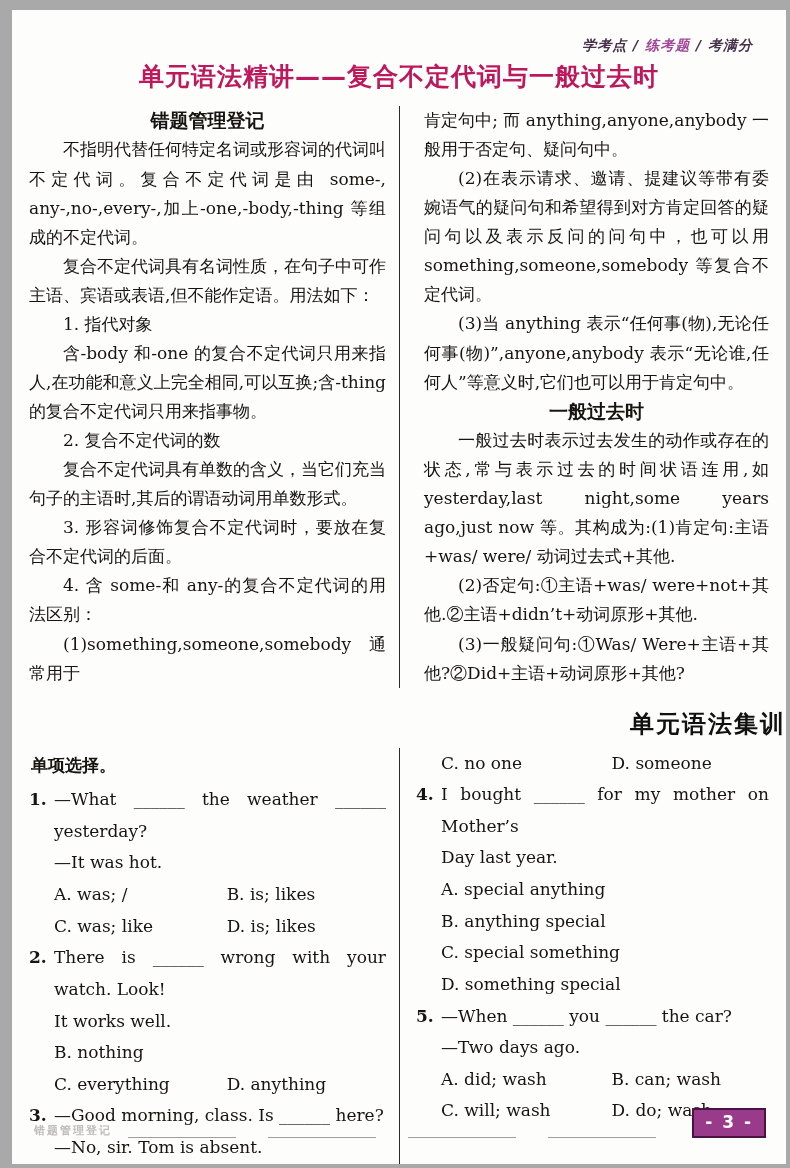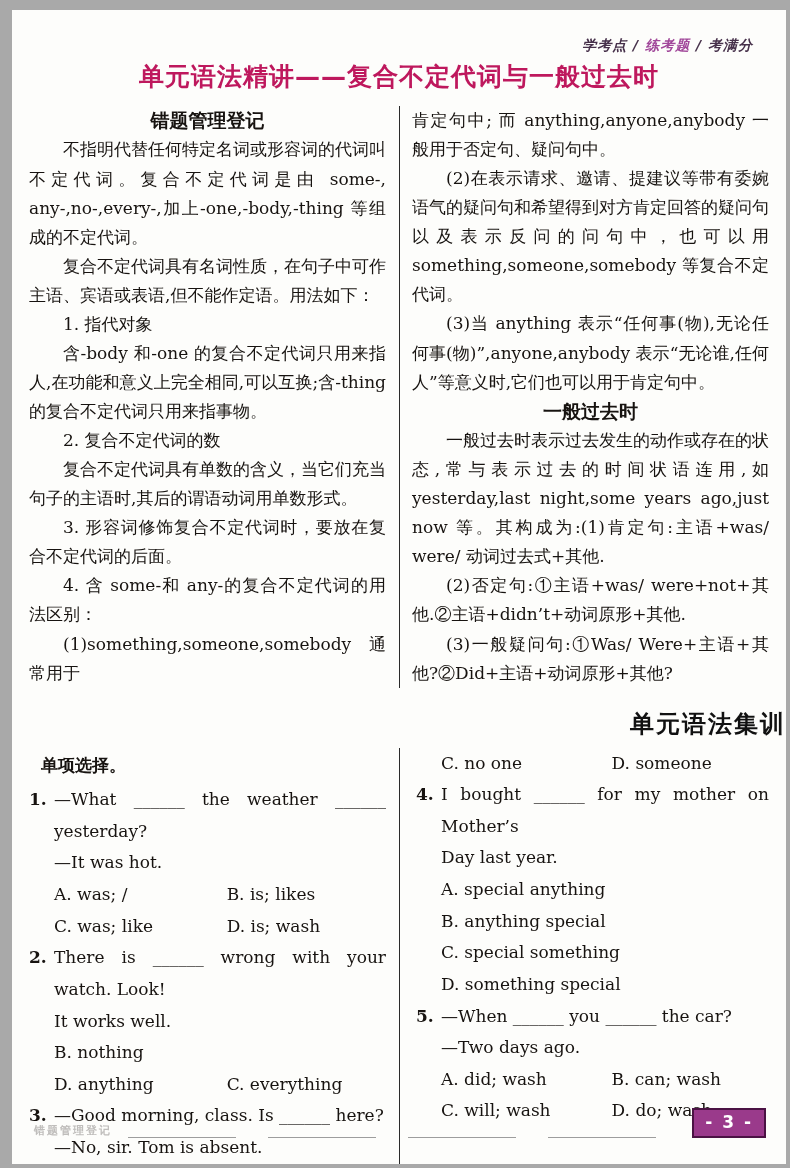--- a/index.html
+++ b/index.html
@@ -24,37 +24,37 @@
   .tag-magenta{color:#a1489a}
   .main-title{
     margin:50px 0 0;text-align:center;
     font-family:"DejaVu Sans","Liberation Sans",sans-serif;
     font-weight:bold;font-size:25px;letter-spacing:1px;color:#be185d;
   }
   .columns{display:flex;margin:0 17px;}
   .grammar{margin-top:13px;}
   .col{width:50%;box-sizing:border-box;font-size:17px;line-height:1.71;text-align:justify;}
   .col-l{padding-right:13px;}
-  .col-r{border-left:1.5px solid #2a2a2a;padding-left:12px;}
+  .col-r{border-left:1.5px solid #2a2a2a;padding-left:24px;}
   .sub-heading{
     font-family:"DejaVu Sans","Liberation Sans",sans-serif;
     font-weight:bold;font-size:19px;text-align:center;margin:0;line-height:1.55;
   }
   .para{margin:0;text-indent:2em;}
   .no-indent{text-indent:0;}
   .practice-title{
     text-align:right;margin:20px 0 8px;
     font-family:"DejaVu Sans","Liberation Sans",sans-serif;
     font-weight:bold;font-size:24px;letter-spacing:2px;color:#111;
   }
   .practice .col{line-height:1.86;font-size:17px;}
   .practice .col-r{padding-left:16px;}
   .instruction{
     font-family:Liberation Serif, serif;
-    font-weight:bold;font-size:17px;margin:2px 12px 3px;
+    font-weight:bold;font-size:17px;margin:2px 2px 3px;
   }
   .question{margin:0;}
   .q-line{display:flex;}
   .q-num{font-weight:bold;min-width:25px;flex-shrink:0;}
   .q-text{flex:1;}
   .q-cont{padding-left:25px;}
   .opt-row{display:flex;padding-left:25px;}
   .opt{width:52%;}
   .opt + .opt{width:48%;}
   .opt-full{padding-left:25px;}
@@ -123,36 +123,36 @@
           <span class="q-num">1.</span>
           <span class="q-text">—What ______ the weather ______ yesterday?</span>
         </div>
         <div class="q-cont">—It was hot.</div>
         <div class="opt-row">
           <span class="opt">A. was; /</span>
           <span class="opt">B. is; likes</span>
         </div>
         <div class="opt-row">
           <span class="opt">C. was; like</span>
-          <span class="opt">D. is; wash</span>
+          <span class="opt">D. is; likes</span>
         </div>
       </div>
 
       <div class="question">
         <div class="q-line">
           <span class="q-num">2.</span>
           <span class="q-text">There is ______ wrong with your watch. Look!</span>
         </div>
         <div class="q-cont">It works well.</div>
         <div class="opt-row">
           <span class="opt">B. nothing</span>
         </div>
         <div class="opt-row">
+          <span class="opt">C. everything</span>
           <span class="opt">D. anything</span>
-          <span class="opt">C. everything</span>
         </div>
       </div>
 
       <div class="question">
         <div class="q-line">
           <span class="q-num">3.</span>
           <span class="q-text">—Good morning, class. Is ______ here?</span>
         </div>
         <div class="q-cont">—No, sir. Tom is absent.</div>
         <div class="opt-row">

